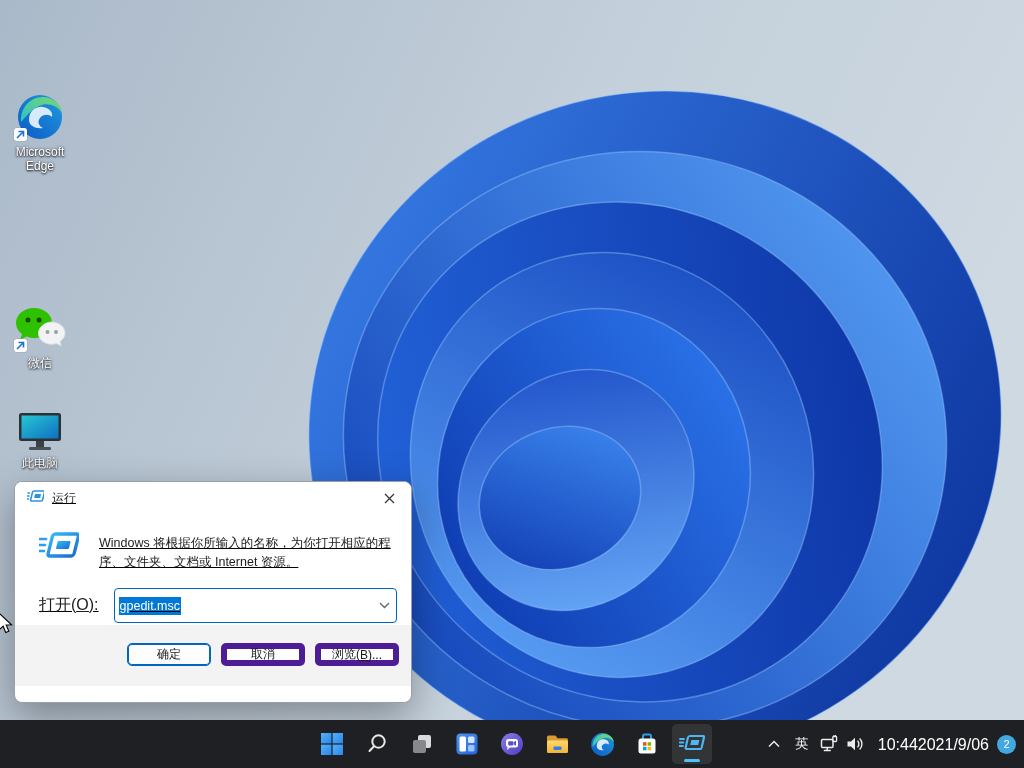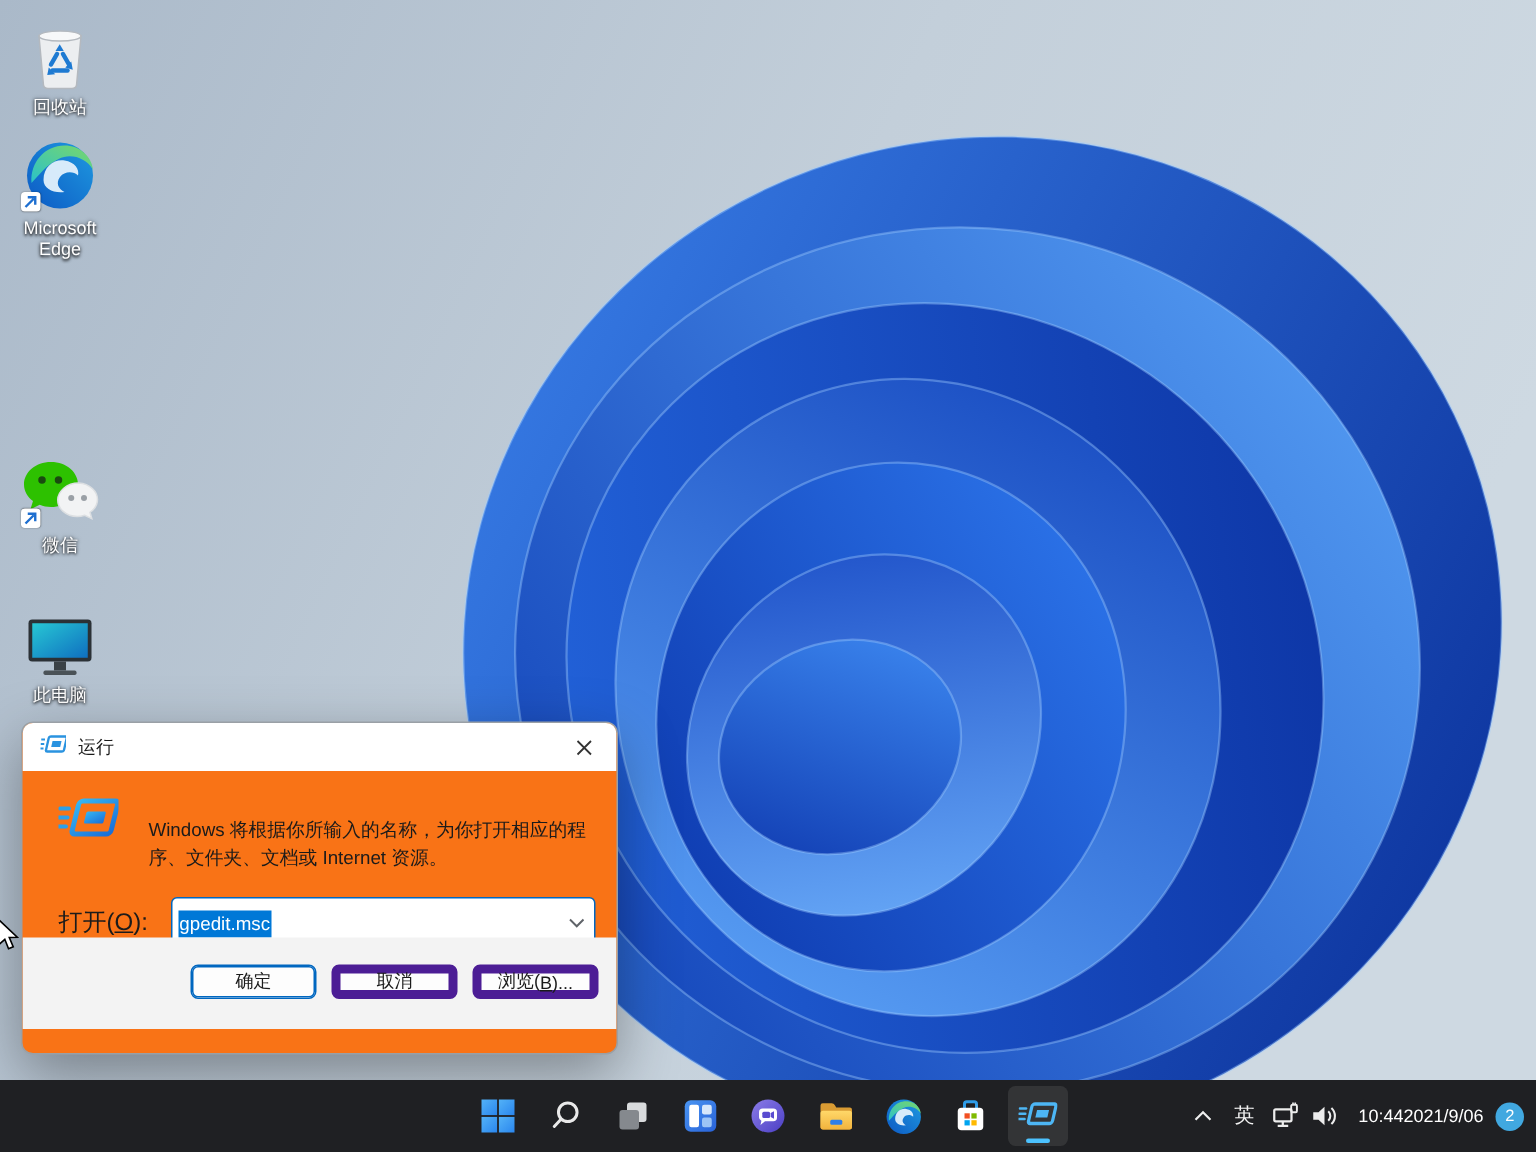--- a/index.html
+++ b/index.html
@@ -12,28 +12,28 @@
   
   .desktop-icon { position:absolute; left:2px; width:76px; text-align:center; cursor:default; }
   .di-img { height:52px; display:flex; align-items:flex-end; justify-content:center; position:relative; }
   .di-label { margin-top:4px; font-size:12px; color:#fff; line-height:14px;
               text-shadow:0 1px 2px rgba(0,0,0,.9), 0 0 3px rgba(0,0,0,.55); }
   .shortcut-badge { position:absolute; left:12px; bottom:0; width:13px; height:13px; background:#fff;
                     border-radius:2.5px; box-shadow:0 0 1px rgba(0,0,0,.5); display:flex; align-items:center; justify-content:center; }
 
   
   .run-dialog { position:absolute; left:14px; top:481px; width:398px; height:222px;
-                background:#f97316; border-radius:8px; border:1px solid #9aa0a6;
-                box-shadow:0 14px 40px rgba(0,0,0,.35); overflow:hidden; }
+                background:#ffffff; border-radius:8px; border:1px solid #9aa0a6;
+                box-shadow:0 14px 40px rgba(0,0,0,.35); overflow:hidden;text-decoration:underline; }
   .rd-titlebar { height:32px; display:flex; align-items:center; padding-left:12px; background:#fff; }
   .rd-title { font-size:12px; color:#1a1a1a; margin-left:8px; flex:1; }
   .rd-close { width:44px; height:32px; display:flex; align-items:center; justify-content:center; cursor:default; }
   .rd-body { padding:16px 14px 0 24px; height:129px; }
   .rd-toprow { display:flex; align-items:flex-start; }
-  .rd-message { margin-left:20px; font-size:12.5px; color:#1b1b1b; line-height:19px; width:312px; margin-top:14px; }
+  .rd-message { margin-left:20px; font-size:12.5px; color:#1b1b1b; line-height:19px; width:312px; margin-top:4px; }
   .rd-openrow { display:flex; align-items:center; margin-top:16px; }
   .rd-openlabel { font-size:16px; color:#1b1b1b; white-space:nowrap; }
   .u { text-decoration:underline; }
   .rd-combo { margin-left:15px; width:316px; height:35px; border:1.5px solid #0067c0; border-radius:4px;
               background:#fff; display:flex; align-items:center; padding:0 6px 0 4px; }
   .rd-combo-value { font-size:12.5px; background:#0078d7; color:#fff; padding:2px 1px; flex:0 0 auto; }
   .rd-combo-spacer { flex:1; }
   .rd-footer { position:absolute; left:0; right:0; bottom:16px; height:61px; background:#f3f3f3;
                display:flex; justify-content:flex-end; align-items:flex-start; padding:18px 12px 0 0; gap:10px; }
   .btn { width:84px; height:23px; background:#fdfdfd; border:6px solid #4c1d95; border-radius:5px;
@@ -42,21 +42,21 @@
 
   
   .taskbar { position:absolute; left:0; right:0; bottom:0; height:48px; background:#1f2023; }
   .tb-center { position:absolute; left:0; right:0; top:0; height:48px; display:flex; align-items:center; justify-content:center; gap:5px; }
   .tb-btn { width:40px; height:40px; border-radius:5px; display:flex; align-items:center; justify-content:center; position:relative; }
   .tb-btn.active { background:rgba(255,255,255,.09); }
   .tb-btn.active::after { content:""; position:absolute; bottom:2px; left:12px; width:16px; height:3px; border-radius:2px; background:#4cc2ff; }
   .tb-tray { position:absolute; right:4px; top:0; height:48px; display:flex; align-items:center; }
   .tray-btn { height:40px; display:flex; align-items:center; justify-content:center; border-radius:5px; }
   .tray-lang { color:#f2f2f2; font-size:13.5px; width:28px; }
-  .tray-clock { color:#fff; font-size:12px; line-height:15px; text-align:right; margin:0 8px 0 10px; }
+  .tray-clock { color:#fff; font-size:16px; line-height:15px; text-align:right; margin:0 8px 0 10px; }
   .tray-badge { width:19px; height:19px; border-radius:50%; background:#41a8e0; color:#fff; font-size:11px;
                 display:flex; align-items:center; justify-content:center; margin-right:4px; }
   .chev-pad { width:28px; } .ico-pad { width:26px; }
 
   .cursor { position:absolute; left:-6px; top:611px; pointer-events:none; }
 </style>
 </head>
 <body>
 
 <div class="screen">
@@ -102,39 +102,20 @@
       <ellipse cx="655" cy="425" rx="348" ry="332" fill="url(#p1)" transform="rotate(-20 655 425)"></ellipse>
       <ellipse cx="645" cy="440" rx="302" ry="288" fill="url(#p2)" transform="rotate(10 645 440)"></ellipse>
       <ellipse cx="630" cy="452" rx="258" ry="244" fill="url(#p3)" transform="rotate(40 630 452)"></ellipse>
       <ellipse cx="612" cy="465" rx="214" ry="200" fill="url(#p4)" transform="rotate(70 612 465)"></ellipse>
       <ellipse cx="594" cy="478" rx="170" ry="156" fill="url(#p5)" transform="rotate(100 594 478)"></ellipse>
       <ellipse cx="576" cy="490" rx="126" ry="112" fill="url(#p6)" transform="rotate(130 576 490)"></ellipse>
       <ellipse cx="560" cy="498" rx="82" ry="70" fill="url(#p7)" transform="rotate(160 560 498)"></ellipse>
     </g>
   </svg>
 
-  <div class="desktop-icon" style="top:8px">
-    <div class="di-img">
-      <svg width="44" height="46" viewBox="0 0 44 46">
-        <path d="M8 10 L36 10 L33 43 Q32.5 45 30 45 L14 45 Q11.5 45 11 43 Z" fill="#eceef0" stroke="#b4b9bf" stroke-width="1"></path>
-        <ellipse cx="22" cy="10" rx="14" ry="3.4" fill="#f7f8f9" stroke="#b4b9bf" stroke-width="1"></ellipse>
-        <g stroke="#1e7ad2" stroke-width="3" fill="none" stroke-linecap="round">
-          <path d="M16 29 L20 22"></path>
-            <path d="M24 22 L28 29"></path>
-            <path d="M17 33 L27 33"></path>
-        </g>
-        <g fill="#1e7ad2">
-          <path d="M19 20 L24.5 20 L21.8 15.5 Z"></path>
-            <path d="M29.5 27 L30.5 32.5 L25.5 31 Z"></path>
-            <path d="M14.5 31 L13.5 36 L18.8 35.5 Z"></path>
-        </g>
-      </svg>
-    </div>
-    <div class="di-label">回收站</div>
-  </div>
 
   <div class="desktop-icon" style="top:89px">
     <div class="di-img">
       <svg width="48" height="48" viewBox="0 0 48 48">
         <defs>
           <linearGradient id="eg1" x1="0" y1="1" x2="1" y2="0">
               <stop offset="0" stop-color="#0c59c4"></stop>
               <stop offset="1" stop-color="#1f9ae0"></stop>
             </linearGradient>
           <linearGradient id="eg2" x1="0" y1="1" x2="1" y2="0">

